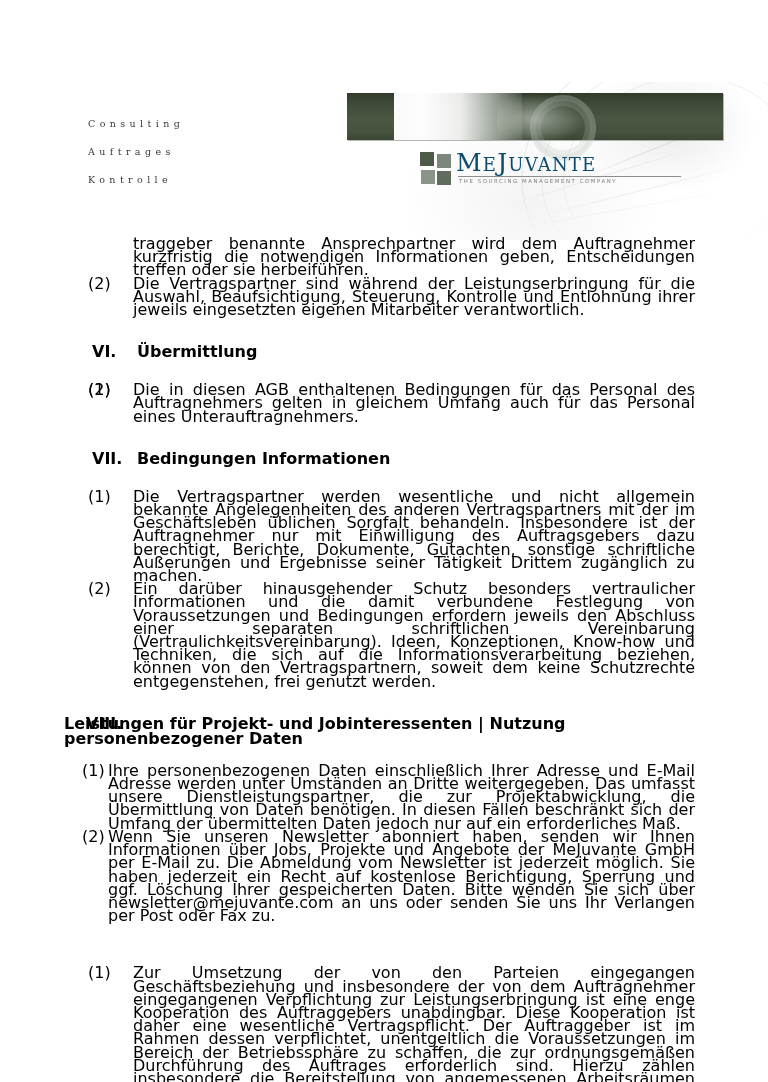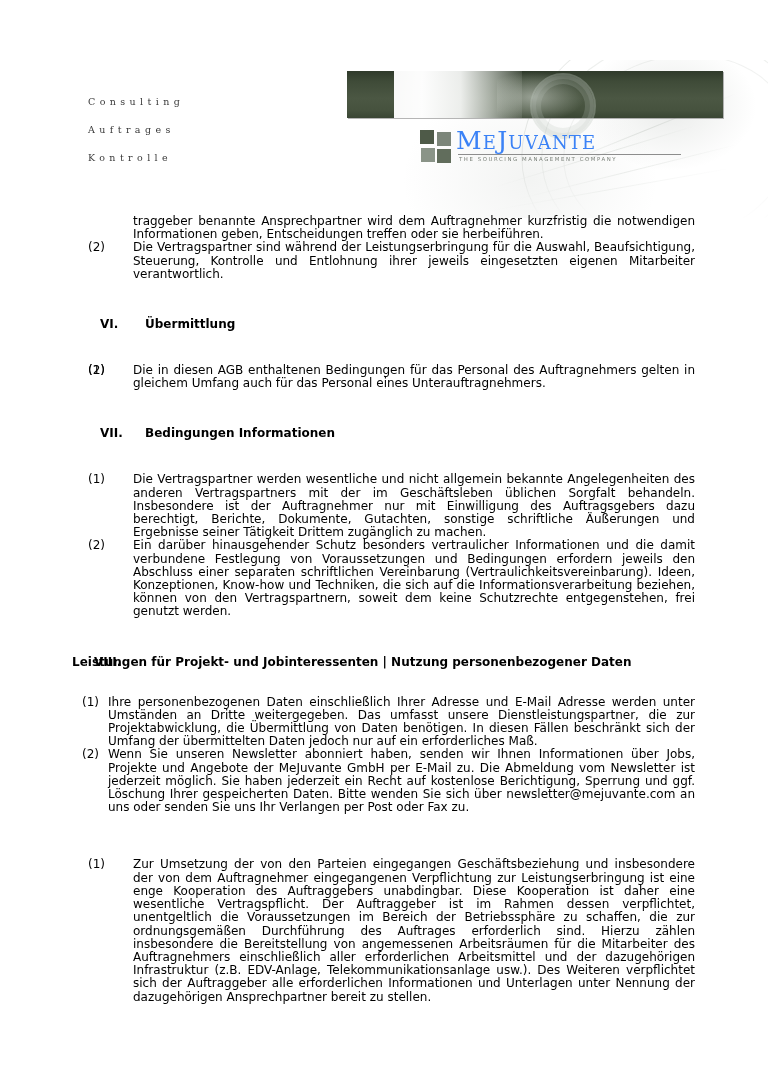--- a/index.html
+++ b/index.html
@@ -15,20 +15,21 @@
     color: #000000;
     position: relative;
     overflow: hidden;
   }
 
   
   .page-header {
     position: relative;
     height: 215px;
     width: 768px;
+    margin-top: 22px;
   }
 
   
   .watermark {
     position: absolute;
     left: 370px;
     top: 60px;
     width: 398px;
     height: 158px;
     overflow: hidden;
@@ -143,21 +144,21 @@
   .sq-bl { left: 1px; top: 18px; background: #8a9488; }
   .sq-br { left: 17px; top: 19px; background: #616d5c; }
 
   .logo-name {
     position: absolute;
     left: 36px;
     top: 0;
     font-family: "DejaVu Serif", serif;
     font-size: 25px;
     letter-spacing: 1.2px;
-    color: #3b82f6;
+    color: #0c4a6e;
     font-variant: small-caps;
     line-height: 26px;
     white-space: nowrap;
   }
   .logo-rule {
     position: absolute;
     left: 38px;
     top: 26px;
     width: 223px;
     height: 1px;
@@ -176,21 +177,21 @@
   }
 
   
   .doc-body {
     position: relative;
     padding: 0 0 0 0;
     width: 768px;
   }
 
   .tx {
-    font-size: 12px;
+    font-size: 16px;
     line-height: 13.2px;
     text-align: justify;
     color: #000;
   }
 
   
   .item {
     position: relative;
     padding-left: 133px;
     padding-right: 73px;
@@ -214,24 +215,24 @@
   }
 
   
   .cont {
     padding-left: 133px;
     padding-right: 73px;
     margin: 0;
   }
 
   h2.section {
-    font-size: 12px;
+    font-size: 16px;
     font-weight: bold;
     line-height: 15px;
-    margin: 12px;
+    margin: 4px;
     position: relative;
     padding-left: 133px;
     padding-right: 73px;
     text-align: left;
   }
   h2.section .rn {
     position: absolute;
     left: 88px;
     top: 0;
     width: 42px;

